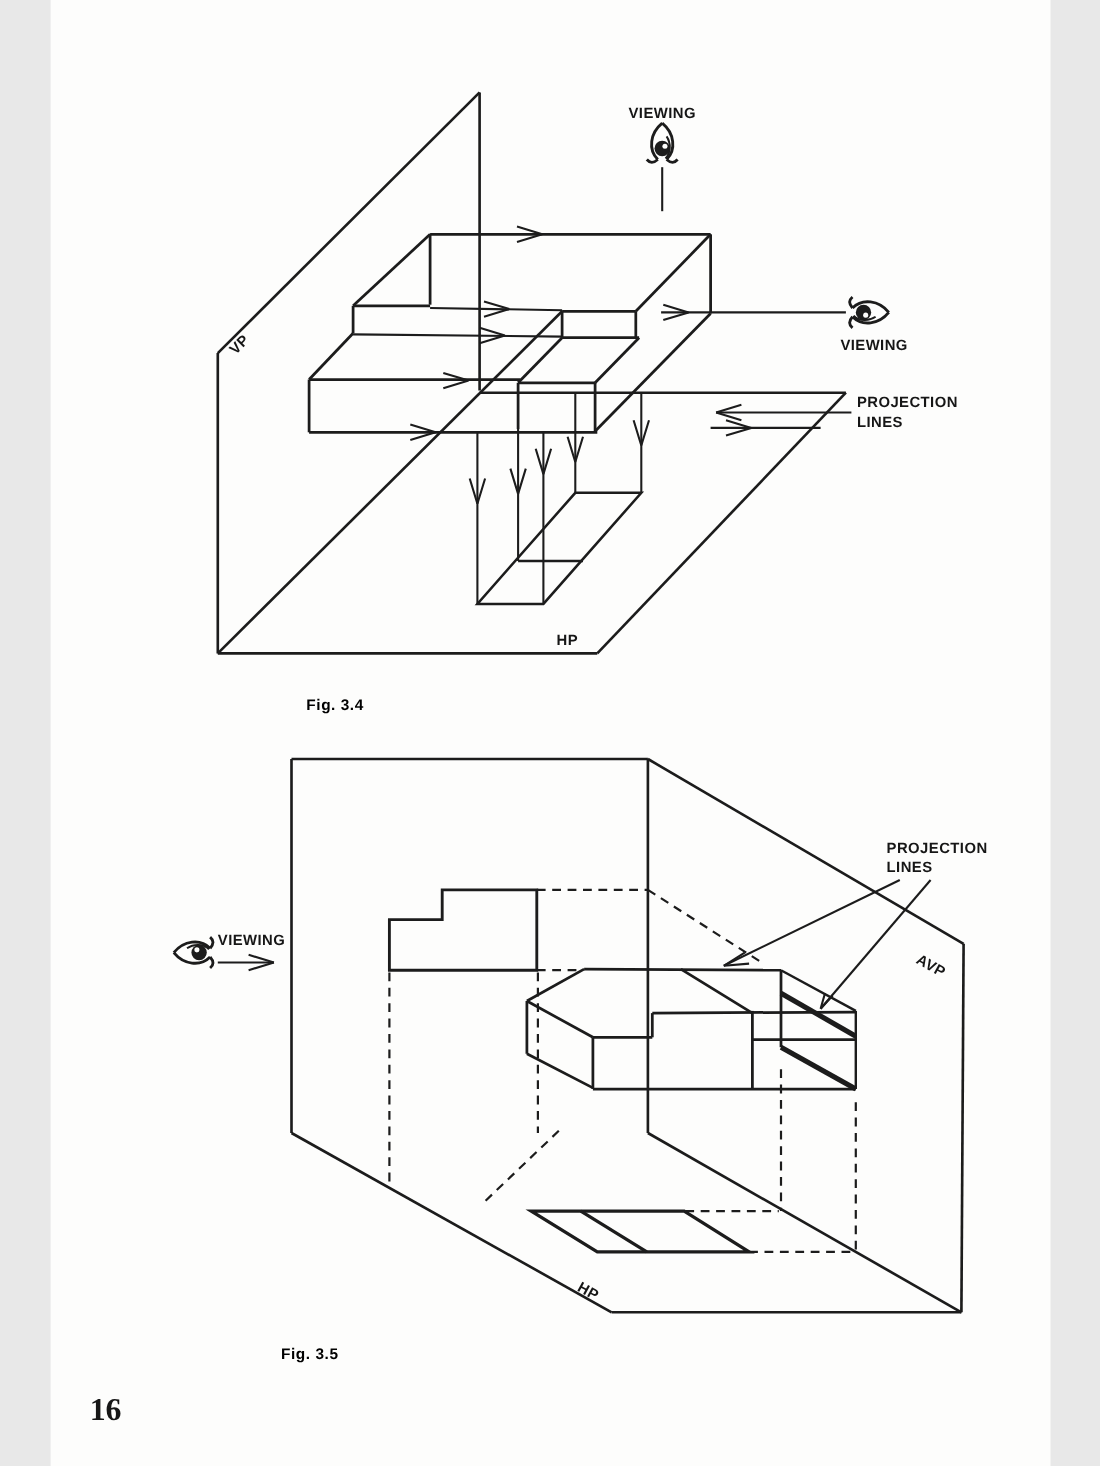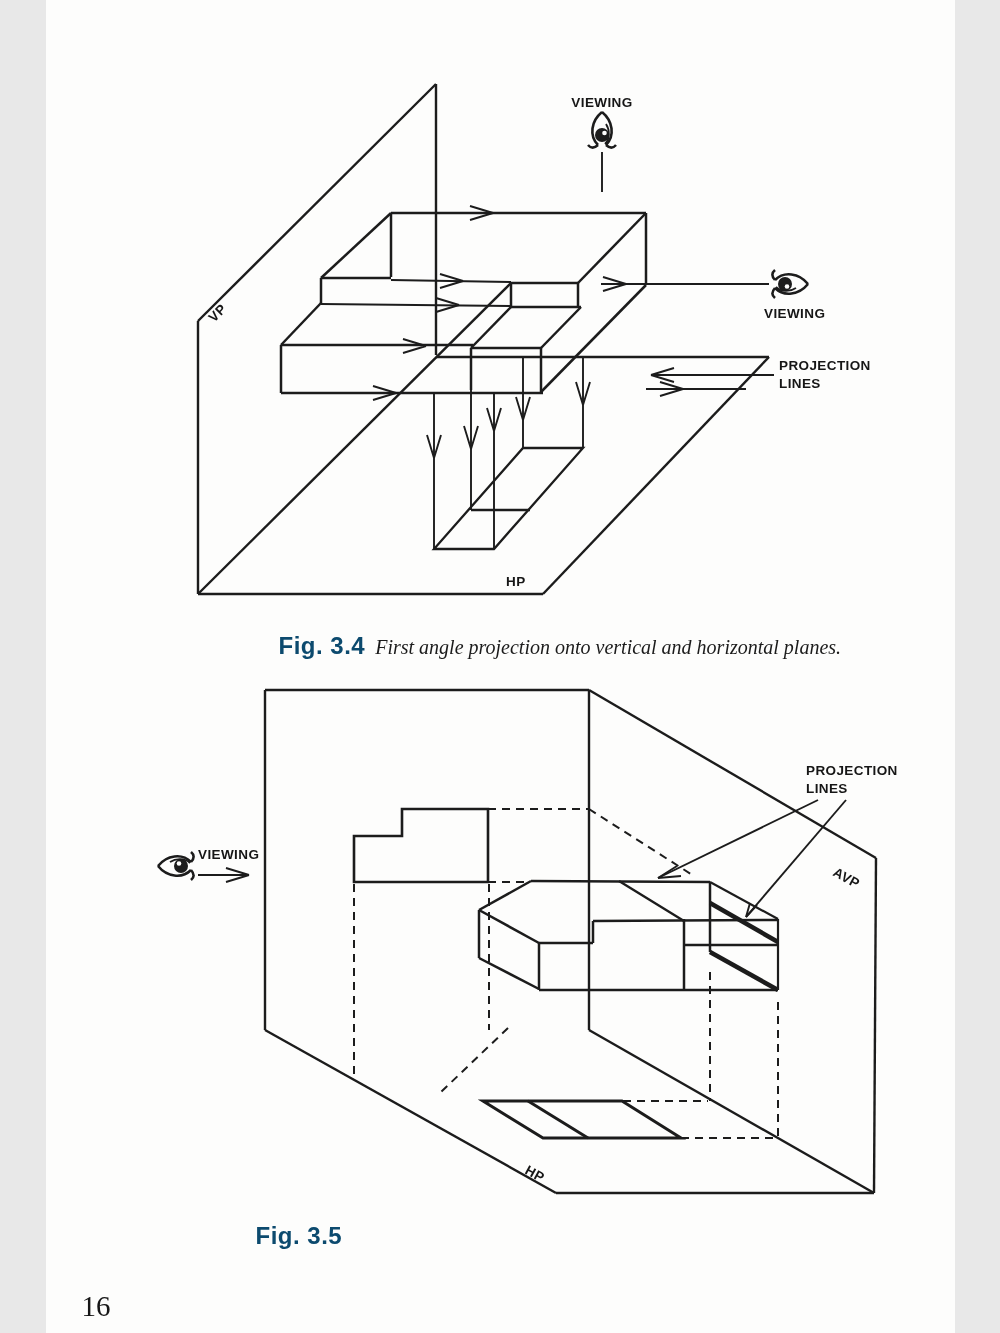--- a/index.html
+++ b/index.html
@@ -1,25 +1,25 @@
 <!DOCTYPE html>
 <html><head>
 <meta charset="utf-8">
 <style>
   html,body{margin:0;padding:0;background:#e8e8e8;}
   #page{position:relative;width:909px;height:1333px;background:#fdfdfc;margin:0 auto;
         font-family:"Liberation Sans",sans-serif;overflow:hidden;}
   #diagram-svg{position:absolute;left:0;top:0;}
   .caption{position:absolute;display:flex;align-items:baseline;white-space:nowrap;}
   .caption .fig-label{font-family:"Liberation Sans",sans-serif;font-weight:bold;
-        font-size:24px;color:#0c4a6e;letter-spacing:.5px;margin-right:10px;}
+        font-size:14px;color:#000000;letter-spacing:.5px;margin-right:10px;}
   .caption .fig-text{font-family:"Liberation Serif",serif;font-style:italic;
         font-size:20px;color:#1b1b1b;}
   #page-number{position:absolute;left:36px;top:1266px;font-family:"Liberation Serif",serif;
-        font-weight:normal;font-size:29px;color:#161616;margin-top:24px;}
+        font-weight:bold;font-size:29px;color:#161616;}
   svg text.lbl{font-family:"Liberation Sans",sans-serif;font-weight:bold;
         font-size:13.5px;fill:#161616;letter-spacing:.4px;}
   svg .ink{stroke:#1c1c1c;fill:none;}
 </style>
 </head>
 <body>
 
 <div id="page">
 
 <svg id="diagram-svg" width="1000" height="1333" viewBox="0 0 1000 1333">
@@ -209,21 +209,20 @@
     <text class="lbl" x="152" y="859">VIEWING</text>
     <text class="lbl" x="760" y="775">PROJECTION</text>
     <text class="lbl" x="760" y="793">LINES</text>
     <text class="lbl" x="786" y="875" transform="rotate(29 786 875)">AVP</text>
     <text class="lbl" x="478" y="1173" transform="rotate(29 478 1173)">HP</text>
   </g>
 </svg>
 
 <div class="caption" style="left:233px;top:632px;">
   <span class="fig-label">Fig. 3.4</span>
-  <span class="fig-text">First angle projection onto vertical and horizontal planes.</span>
 </div>
 
 <div class="caption" style="left:210px;top:1222px;gap:36px;">
   <span class="fig-label">Fig. 3.5</span>
 </div>
 
 <div id="page-number">16</div>
 
 </div>
 

